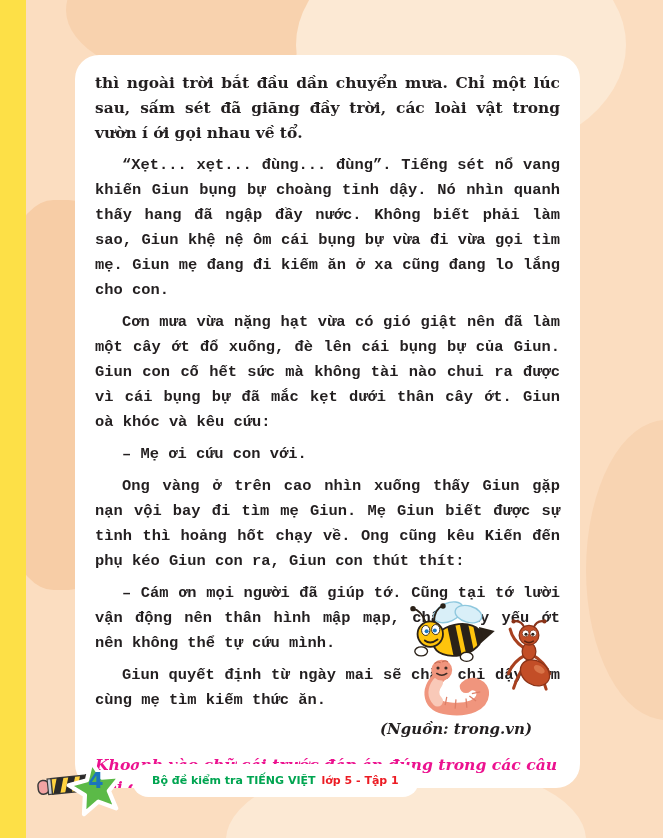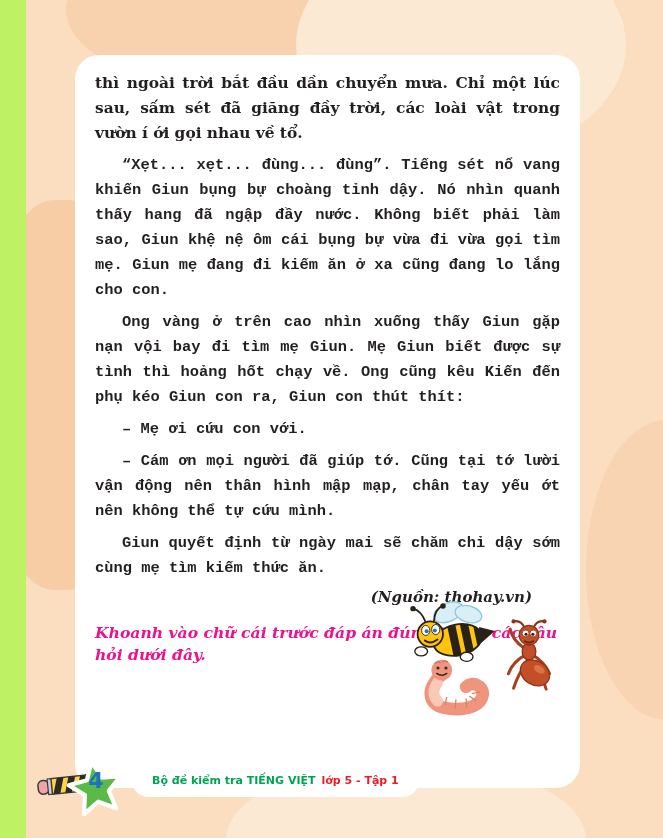--- a/index.html
+++ b/index.html
@@ -1,19 +1,19 @@
 <!DOCTYPE html>
 <html><head>
 <meta charset="utf-8">
 <style>
   * { margin:0; padding:0; box-sizing:border-box; }
   html,body { width:663px; height:838px; background:#fff; overflow:hidden; }
   body { font-family:"DejaVu Serif", serif; }
 
-  .page { position:relative; width:547px; height:838px; background:#bef264; }
+  .page { position:relative; width:547px; height:838px; background:#fde047; }
 
   
   .peach-panel {
     position:absolute; left:26px; top:0; width:637px; height:838px;
     background:#FBDDC0; overflow:hidden;
   }
   .blob { position:absolute; border-radius:50%; }
   .blob-top-light   { left:270px; top:-70px;  width:330px; height:230px; background:#FCE9D4; }
   .blob-topleft-dk  { left:40px;  top:-60px;  width:260px; height:140px; background:#F8D2AE; }
   .blob-left-dk     { left:-40px; top:200px;  width:150px; height:390px; background:#F7CDA6; border-radius:45%; }
@@ -81,27 +81,28 @@
     <div class="blob blob-left-dk"></div>
     <div class="blob blob-right-dk"></div>
     <div class="blob blob-bottom-light"></div>
   </div>
 
   <div class="card">
 
     <div class="passage">
       <p>thì ngoài trời bắt đầu dần chuyển mưa. Chỉ một lúc sau, sấm sét đã giăng đầy trời, các loài vật trong vườn í ới gọi nhau về tổ.</p>
       <p class="indent">“Xẹt... xẹt... đùng... đùng”. Tiếng sét nổ vang khiến Giun bụng bự choàng tỉnh dậy. Nó nhìn quanh thấy hang đã ngập đầy nước. Không biết phải làm sao, Giun khệ nệ ôm cái bụng bự vừa đi vừa gọi tìm mẹ. Giun mẹ đang đi kiếm ăn ở xa cũng đang lo lắng cho con.</p>
+      <p class="indent">Cơn mưa vừa nặng hạt vừa có gió giật nên đã làm một cây ớt đổ xuống, đè lên cái bụng bự của Giun. Giun con cố hết sức mà không tài nào chui ra được vì cái bụng bự đã mắc kẹt dưới thân cây ớt. Giun oà khóc và kêu cứu:</p>
+      <p class="indent">– Mẹ ơi cứu con với.</p>
       <p class="indent">Ong vàng ở trên cao nhìn xuống thấy Giun gặp nạn vội bay đi tìm mẹ Giun. Mẹ Giun biết được sự tình thì hoảng hốt chạy về. Ong cũng kêu Kiến đến phụ kéo Giun con ra, Giun con thút thít:</p>
-      <p class="indent">– Mẹ ơi cứu con với.</p>
       <p class="indent">– Cám ơn mọi người đã giúp tớ. Cũng tại tớ lười vận động nên thân hình mập mạp, chân tay yếu ớt nên không thể tự cứu mình.</p>
       <p class="indent">Giun quyết định từ ngày mai sẽ chăm chỉ dậy sớm cùng mẹ tìm kiếm thức ăn.</p>
     </div>
 
-    <div class="source-line">(Nguồn: thohay.vn)</div>
+    <div class="source-line">(Nguồn: trong.vn)</div>
 
     <div class="instruction">Khoanh vào chữ cái trước đáp án đúng trong các câu hỏi dưới đây.</div>
 
     <div class="illustrations">
 
       <svg class="illo illo-bee" width="100" height="74" viewBox="0 0 110 80">
         <ellipse cx="50" cy="15" rx="17" ry="10" fill="#D9EFF8" stroke="#8FC8DE" stroke-width="1.5" transform="rotate(-24 50 15)"></ellipse>
         <ellipse cx="72" cy="17" rx="15" ry="9" fill="#D9EFF8" stroke="#8FC8DE" stroke-width="1.5" transform="rotate(16 72 17)"></ellipse>
         <g transform="rotate(-12 62 45)">
           <path d="M86 36 L102 44 L84 54 Z" fill="#2A2118"></path>

